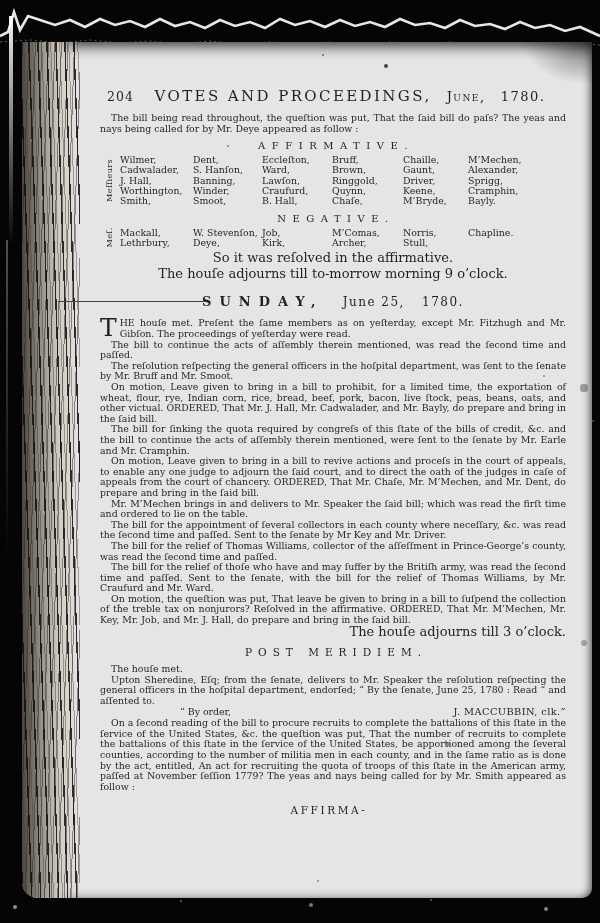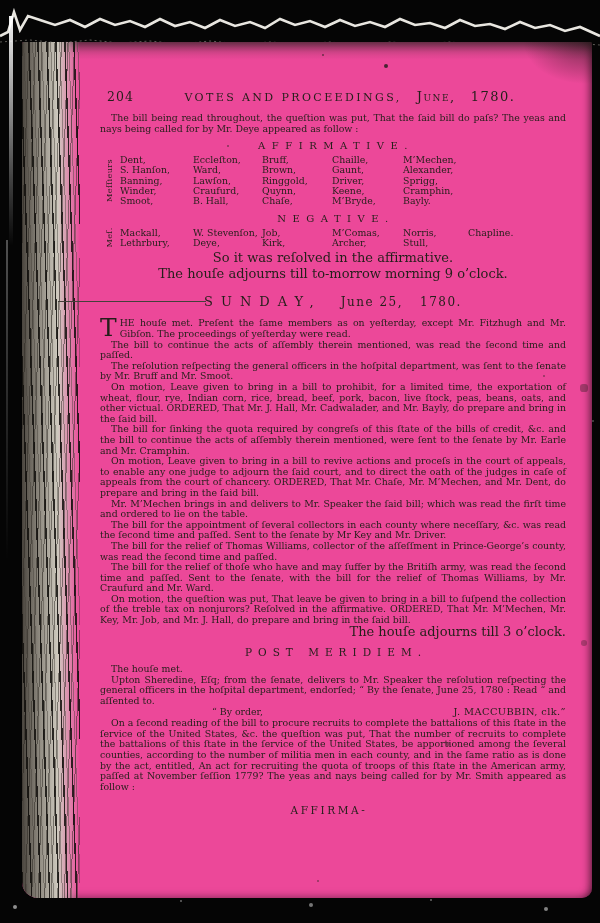--- a/index.html
+++ b/index.html
@@ -26,21 +26,21 @@
       180px 900px 0 0 rgba(255,255,255,.4),
       310px 904px 0 1px rgba(255,255,255,.45),
       430px 899px 0 0 rgba(255,255,255,.4),
       545px 908px 0 1px rgba(255,255,255,.5),
       586px 700px 0 1px rgba(255,255,255,.35),
       592px 420px 0 0 rgba(255,255,255,.3);
   }
   
   .paper{
     position:absolute;left:22px;top:42px;width:570px;height:856px;
-    background:#ec4899;
+    background:#e5e5e5;
     border-radius:2px 3px 10px 16px;
     box-shadow:inset -7px 0 9px -5px rgba(0,0,0,.55),
                inset 0 9px 12px -7px rgba(0,0,0,.6),
                inset 0 -6px 8px -5px rgba(0,0,0,.35);
   }
   .paper::before{ 
     content:"";position:absolute;top:0;left:0;right:0;height:90px;pointer-events:none;
     background:
       radial-gradient(ellipse 90px 60px at 99% 0,rgba(25,22,18,.55),transparent 70%),
       linear-gradient(180deg,rgba(55,50,44,.42),rgba(55,50,44,.12) 10px,transparent 18px);
@@ -63,49 +63,49 @@
       425px 701px 0 1px rgba(40,36,30,.45),
       295px 838px 0 0 rgba(40,36,30,.5),
       561px 345px 0 3px rgba(30,28,24,.35),
       561px 600px 0 2px rgba(30,28,24,.3);
   }
   
   .content{position:absolute;left:78px;top:44px;width:466px;}
   .header{display:flex;align-items:baseline;margin:0 0 8px 0;}
   .pagenum{font-size:12.5px;letter-spacing:1px;margin-left:7px;}
   .title{flex:1;text-align:center;white-space:nowrap;}
-  .t-main{font-size:11px;letter-spacing:2.4px;}
+  .t-main{font-size:15px;letter-spacing:2.4px;}
   .t-month{font-variant:small-caps;font-size:13px;letter-spacing:1.5px;margin-left:10px;}
   .t-year{font-size:13px;letter-spacing:1.5px;margin-left:10px;}
   p.body-p{margin:0;font-size:9.4px;line-height:10.6px;text-align:justify;text-indent:11px;}
   p.center-line{margin:5px 0;font-size:13px;line-height:10.6px;text-align:center;text-indent:0;}
   .vote-heading{text-align:center;font-size:10px;letter-spacing:6.5px;margin:6px 0 4px;padding-left:6px;}
   .vote-grid{
     position:relative;display:grid;
     grid-template-columns:73px 69px 70px 71px 65px auto;
     padding-left:20px;font-size:9.4px;line-height:10.3px;margin:1px 0 0 0;
   }
   .vcol div{white-space:nowrap;}
   .group-label{position:absolute;font-size:8.2px;text-align:center;letter-spacing:.3px;}
   .gl-aff{width:60px;height:11px;left:-21px;top:20px;transform:rotate(-90deg);}
   .gl-neg{width:26px;height:11px;left:-4px;top:4px;transform:rotate(-90deg);}
   .sunday-heading{position:relative;text-align:center;margin:12px 0 8px;white-space:nowrap;}
   .sunday-heading::before{
     content:"";position:absolute;left:-42px;top:52%;width:148px;height:1px;background:#44403a;
   }
-  .sh-day{font-size:13px;letter-spacing:8px;}
+  .sh-day{font-size:13px;letter-spacing:8px;font-weight:bold;}
   .sh-date{font-size:12px;letter-spacing:1.5px;margin-left:14px;}
   .sh-year{font-size:12px;letter-spacing:1.5px;margin-left:12px;}
   p.dropcap{text-indent:0;}
   p.dropcap::first-letter{
     float:left;font-size:25px;line-height:18px;padding:1px 3px 0 0;
   }
   .pm-heading{text-align:center;font-size:10.5px;letter-spacing:6px;margin:9px 0 6px;padding-left:6px;}
   .by-order{display:flex;font-size:9.4px;line-height:10.6px;margin:0 0 1px;}
-  .bo-left{margin-left:112px;}
+  .bo-left{margin-left:80px;}
   .bo-right{margin-left:auto;font-size:9.8px;letter-spacing:.4px;}
   .catchword{text-align:center;font-size:10.5px;letter-spacing:2.6px;margin-top:12px;padding-right:8px;}
 </style>
 </head>
 <body>
 
 <svg class="top-ripple" width="600" height="46" viewBox="0 0 600 46">
   <path d="M0,36 L8,32 L14,12 L20,30 L28,16 L40,20 L55,25 L70,20 L85,27 L100,19 L115,25 L130,21 L145,27 L160,19 L175,26 L190,22 L205,28 L220,20 L235,26 L250,22 L265,28 L280,19 L295,25 L310,21 L325,27 L340,20 L355,26 L370,22 L385,27 L400,19 L415,25 L430,23 L445,28 L460,20 L475,26 L490,24 L505,29 L520,22 L535,28 L550,25 L565,31 L580,27 L600,36" fill="none" stroke="#f4f2ec" stroke-width="2.6" opacity="0.95"></path>
   <path d="M0,42 L30,40 L60,43 L90,40 L120,43 L150,41 L180,44 L210,41 L240,44 L270,42 L300,44 L330,42 L360,45 L390,42 L420,44 L450,42 L480,45 L510,43 L540,45 L570,43 L600,45" fill="none" stroke="#9a968e" stroke-width="1" stroke-dasharray="2 3" opacity="0.6"></path>
 </svg>
@@ -126,20 +126,27 @@
         <span class="t-month">June,</span>
         <span class="t-year">1780.</span>
       </span>
     </div>
 
     <p class="body-p">The bill being read throughout, the queſtion was put, That the ſaid bill do paſs? The yeas and nays being called for by Mr. Deye appeared as follow :</p>
 
     <div class="vote-heading">AFFIRMATIVE.</div>
     <div class="vote-grid">
       <div class="group-label gl-aff">Meſſieurs</div>
+      <div class="vcol">
+          <div>Wilmer,</div>
+          <div>Cadwalader,</div>
+          <div>J. Hall,</div>
+          <div>Worthington,</div>
+          <div>Smith,</div>
+        </div>
       <div class="vcol">
           <div>Dent,</div>
           <div>S. Hanſon,</div>
           <div>Banning,</div>
           <div>Winder,</div>
           <div>Smoot,</div>
         </div>
       <div class="vcol">
           <div>Eccleſton,</div>
           <div>Ward,</div>

